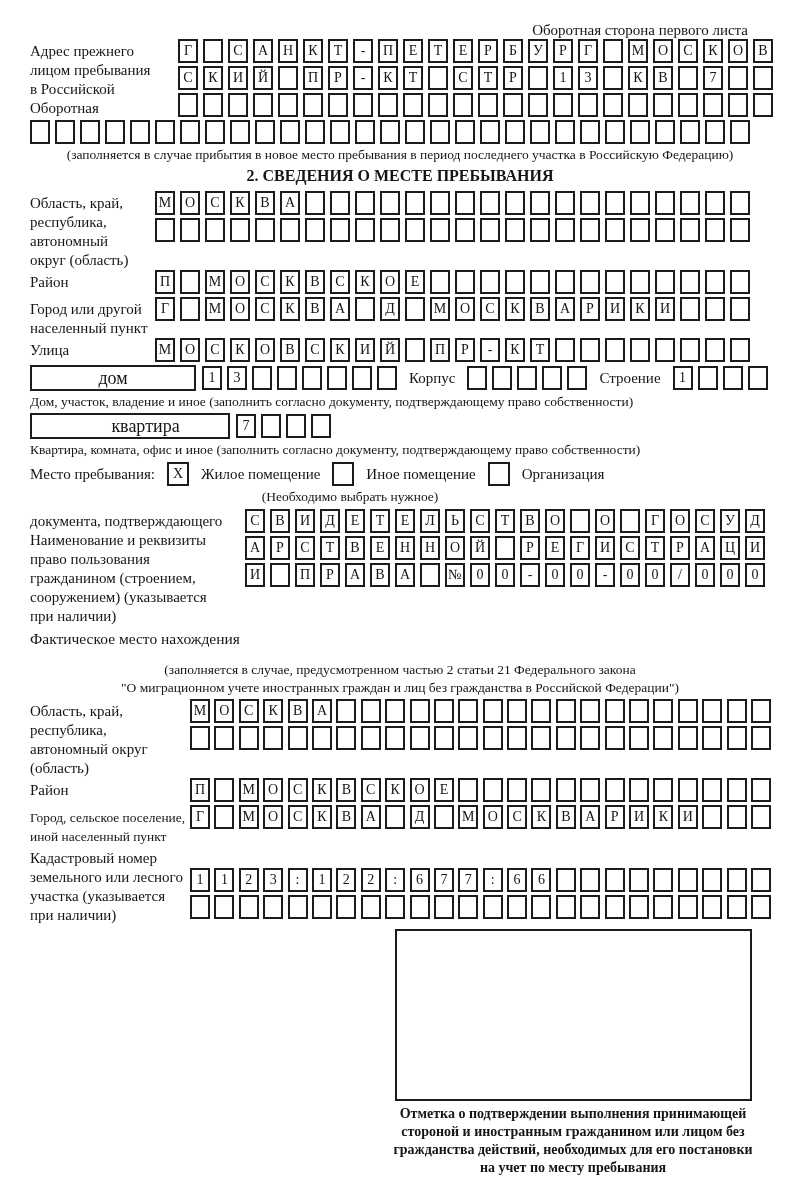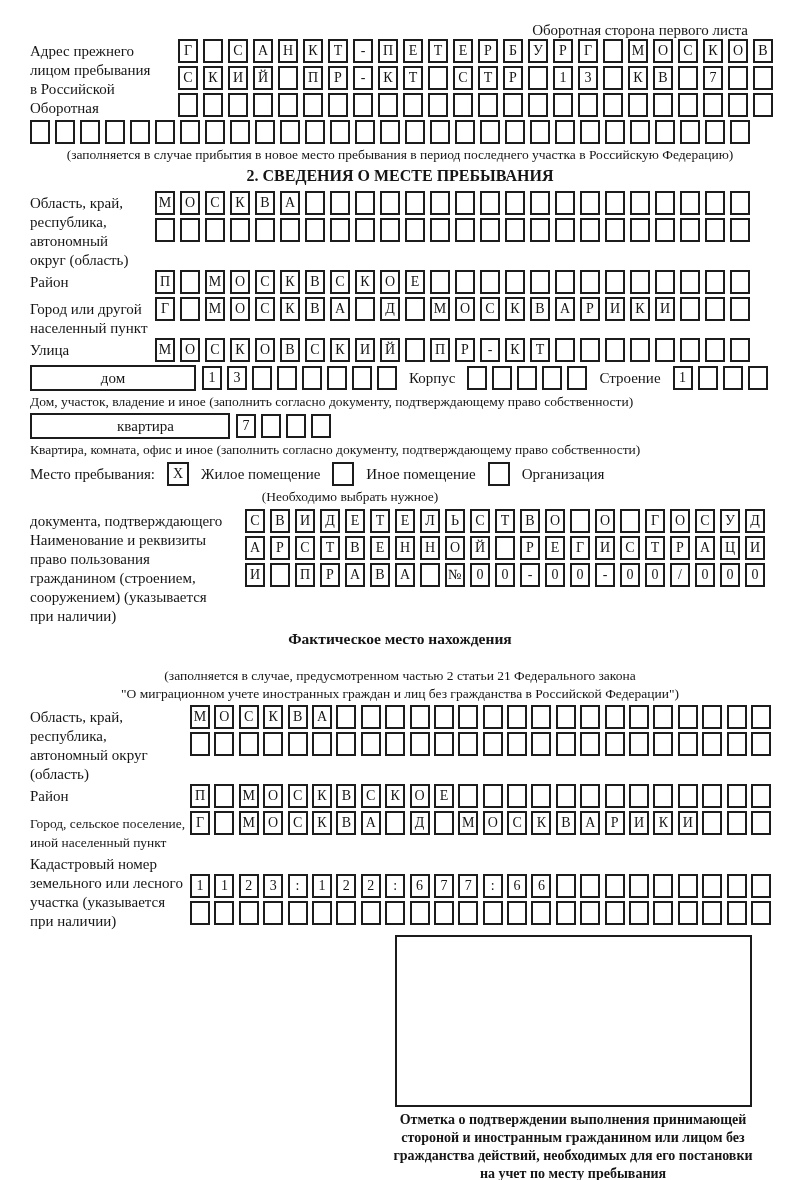--- a/index.html
+++ b/index.html
@@ -21,25 +21,25 @@
   .cellrow{display:flex;gap:5px;margin-bottom:3px;}
   .cellrow.g44{gap:4.4px;}
   .cell{
     flex:none;width:20px;height:24px;border:2px solid #1c1c1c;box-sizing:border-box;
     display:flex;align-items:center;justify-content:center;
     font-size:14px;line-height:1;font-family:inherit;
   }
   .note{font-size:13.5px;line-height:16px;margin-bottom:3px;}
   .center{text-align:center;}
   .sec-title{font-size:16px;font-weight:bold;text-align:center;margin:2px 0 5px 0;line-height:20px;}
-  .fact-title{font-size:15.5px;font-weight:bold;text-align:center;margin:4px 0 20px 0;line-height:18px;}
+  .fact-title{font-size:15.5px;font-weight:normal;text-align:left;margin:4px 0 14px 0;line-height:18px;}
   .domrow{display:flex;align-items:center;gap:6px;margin-bottom:3px;}
   .widebox{
     border:2px solid #1c1c1c;height:26px;box-sizing:border-box;flex:none;
-    display:flex;align-items:center;justify-content:center;font-size:15px;
+    display:flex;align-items:center;justify-content:center;font-size:18px;
   }
   .wb-dom{width:166px;}
   .wb-kv{width:200px;padding-left:31px;}
   .inline-label{font-size:15px;margin:0 6px;flex:none;}
   .mesto-row{display:flex;align-items:center;gap:12px;font-size:15px;height:26px;margin-bottom:2px;}
   .checkbox{
     flex:none;width:22px;height:24px;border:2px solid #1c1c1c;box-sizing:border-box;
     display:flex;align-items:center;justify-content:center;font-size:14px;
   }
   .mesto-note{margin-left:90px;width:460px;text-align:center;margin-top:1px;margin-bottom:4px;}

